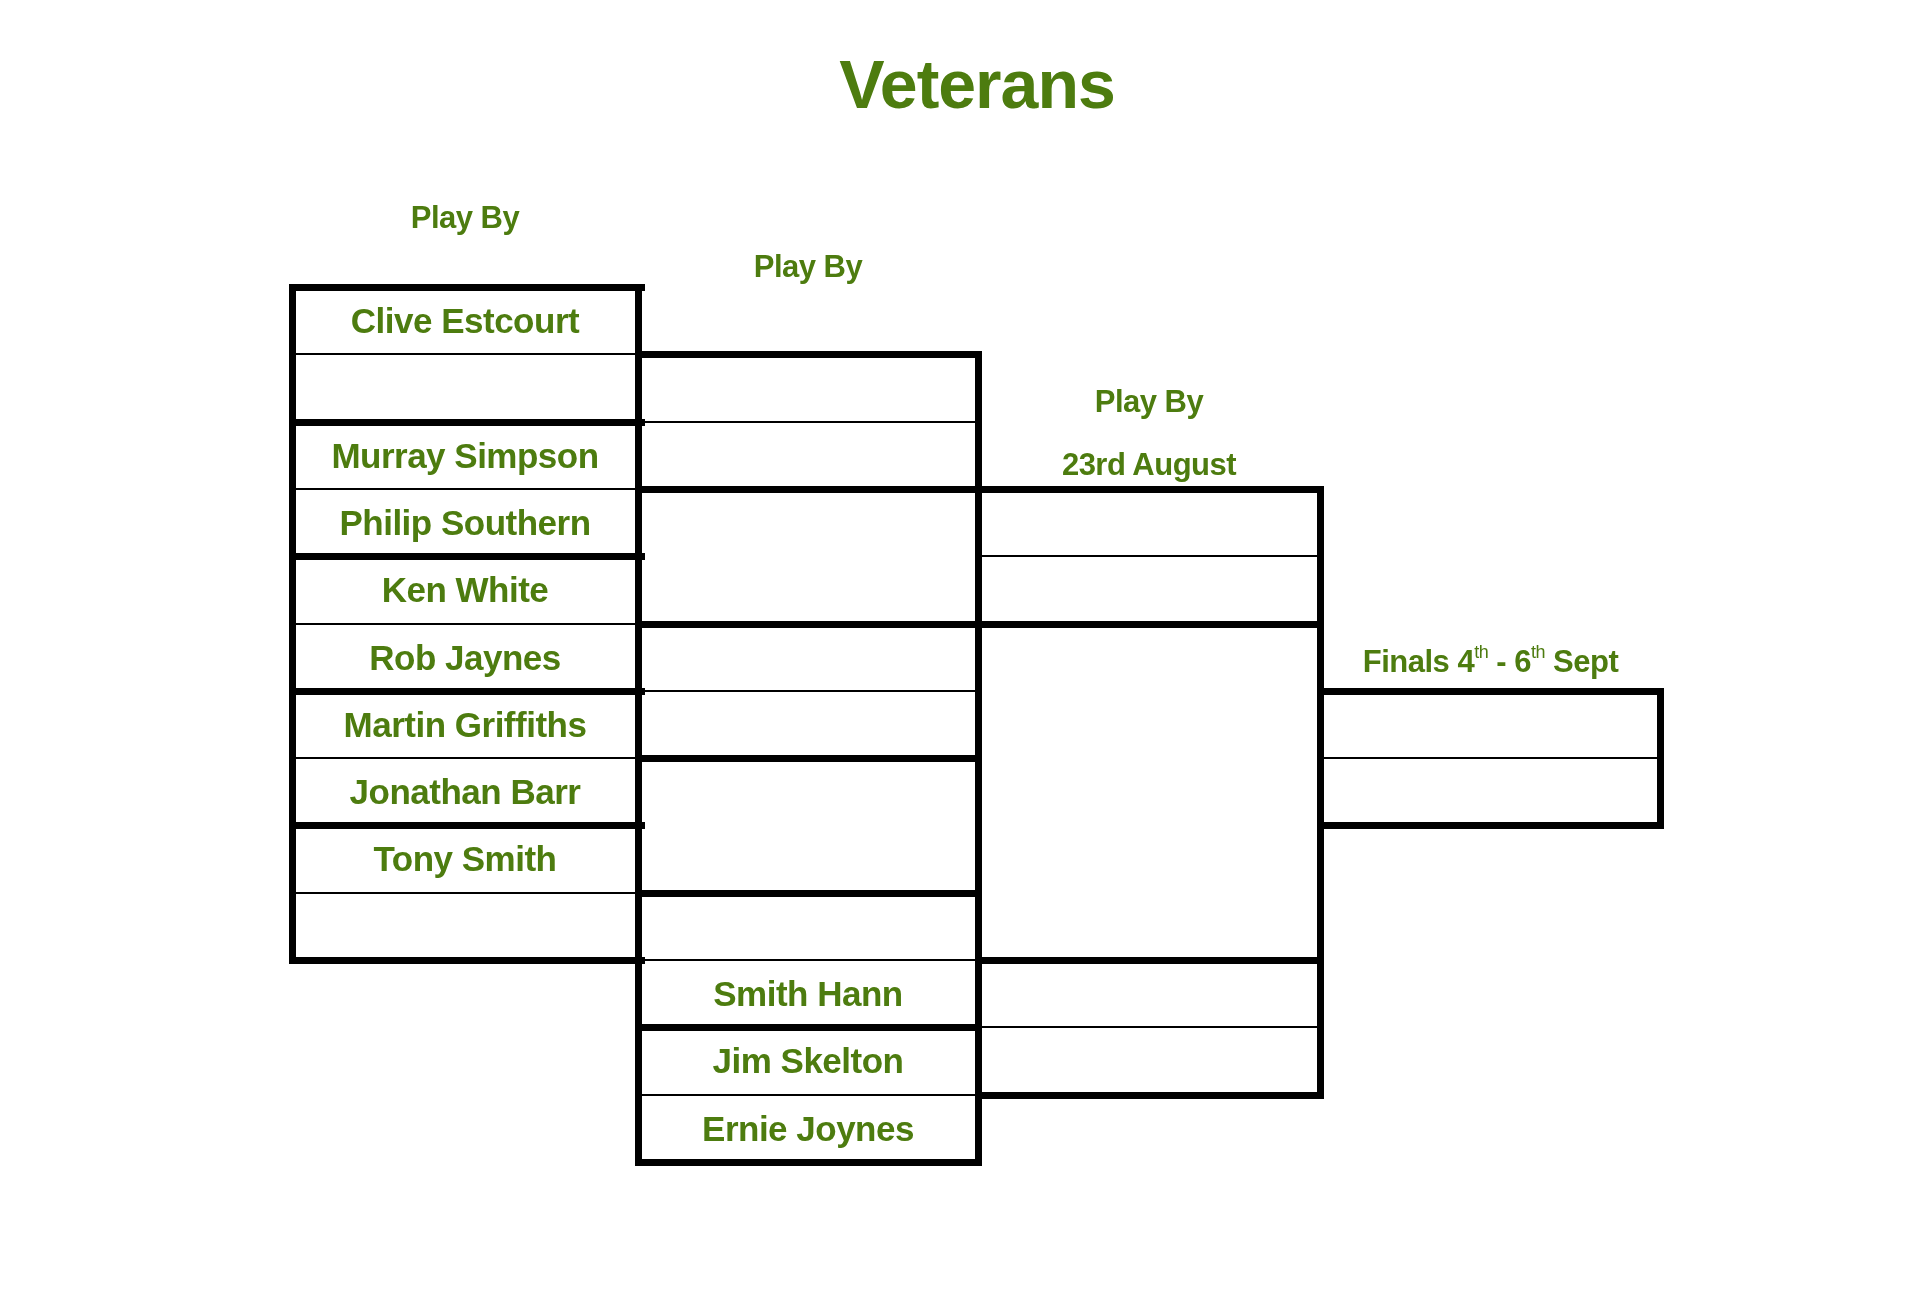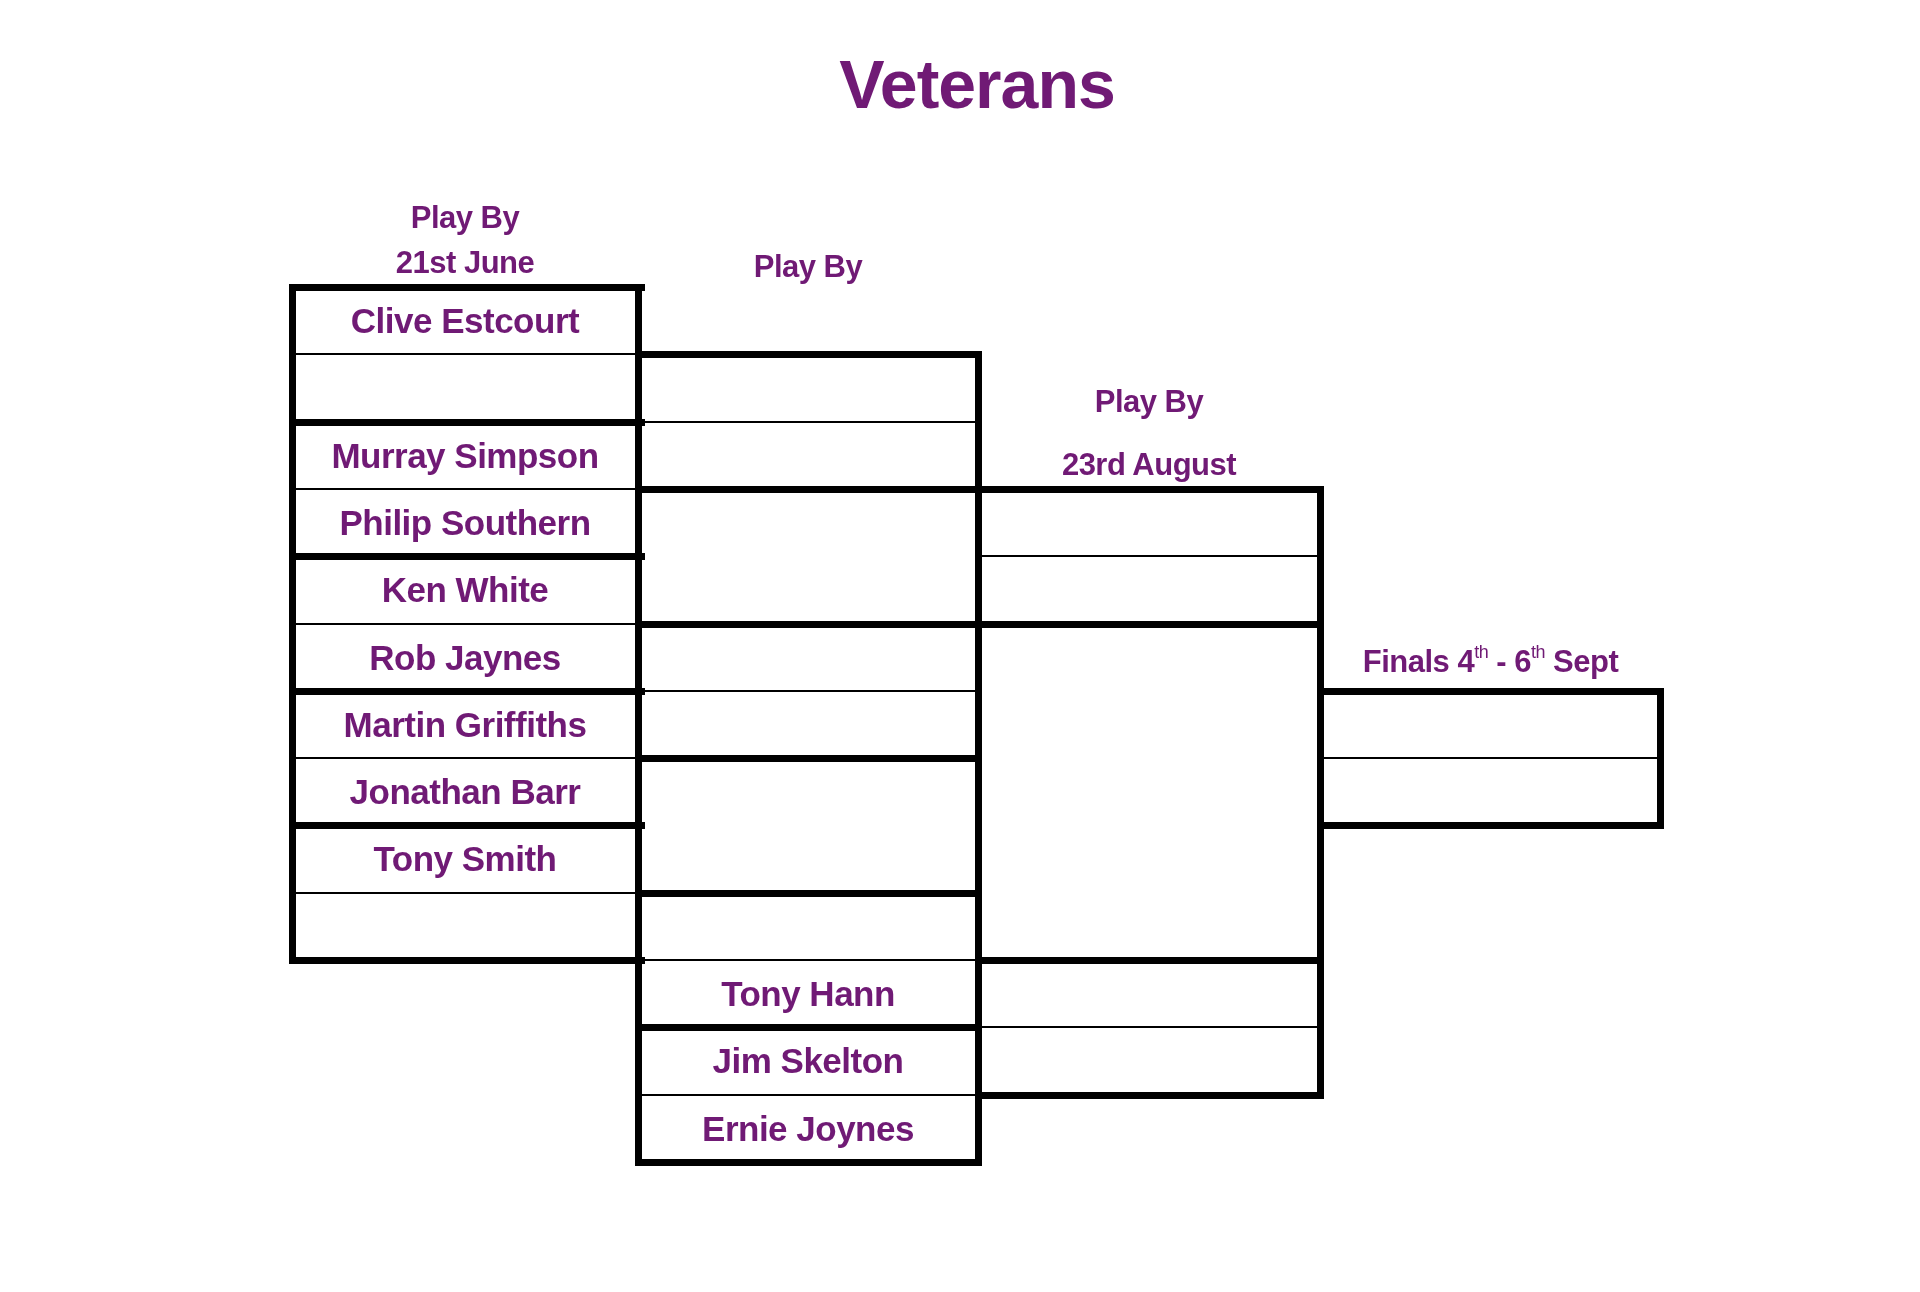--- a/index.html
+++ b/index.html
@@ -8,21 +8,21 @@
     padding: 0;
     background: #ffffff;
     overflow: hidden;
   }
   .canvas {
     position: relative;
     width: 1920px;
     height: 1292px;
     background: #ffffff;
     font-family: "Liberation Sans", sans-serif;
-    color: #701a75;
+    color: #4d7c0f;
   }
   .title {
     position: absolute;
     left: 577px;
     top: 44px;
     width: 800px;
     height: 80px;
     display: flex;
     align-items: center;
     justify-content: center;
@@ -66,39 +66,38 @@
   }
 </style>
 </head>
 <body>
 
 <div class="canvas">
 
   <div class="title">Veterans</div>
 
   <div class="hdr" style="left:292px;top:196px;width:346px;height:44px">Play By</div>
-  <div class="hdr" style="left:292px;top:241px;width:346px;height:44px">21st June</div>
 
   <div class="hdr" style="left:638px;top:245px;width:340px;height:44px">Play By</div>
 
   <div class="hdr" style="left:978px;top:380px;width:342px;height:44px">Play By</div>
   <div class="hdr" style="left:978px;top:443px;width:342px;height:44px">23rd August</div>
 
   <div class="hdr" style="left:1317px;top:639px;width:347px;height:46px"><span>Finals 4</span><span class="sup">th</span><span> - 6</span><span class="sup">th</span><span> Sept</span></div>
 
   <div class="name" style="left:292px;top:287px;width:346px;height:67px">Clive Estcourt</div>
   <div class="name" style="left:292px;top:422px;width:346px;height:67px">Murray Simpson</div>
   <div class="name" style="left:292px;top:489px;width:346px;height:67px">Philip Southern</div>
   <div class="name" style="left:292px;top:556px;width:346px;height:68px">Ken White</div>
   <div class="name" style="left:292px;top:624px;width:346px;height:67px">Rob Jaynes</div>
   <div class="name" style="left:292px;top:691px;width:346px;height:67px">Martin Griffiths</div>
   <div class="name" style="left:292px;top:758px;width:346px;height:67px">Jonathan Barr</div>
   <div class="name" style="left:292px;top:825px;width:346px;height:68px">Tony Smith</div>
 
-  <div class="name" style="left:638px;top:960px;width:340px;height:67px">Tony Hann</div>
+  <div class="name" style="left:638px;top:960px;width:340px;height:67px">Smith Hann</div>
   <div class="name" style="left:638px;top:1027px;width:340px;height:68px">Jim Skelton</div>
   <div class="name" style="left:638px;top:1095px;width:340px;height:67px">Ernie Joynes</div>
 
   <div class="slot" style="left:638px;top:354px;width:340px;height:68px"></div>
   <div class="slot" style="left:638px;top:422px;width:340px;height:67px"></div>
   <div class="slot" style="left:638px;top:489px;width:340px;height:135px"></div>
   <div class="slot" style="left:638px;top:624px;width:340px;height:67px"></div>
   <div class="slot" style="left:638px;top:691px;width:340px;height:67px"></div>
   <div class="slot" style="left:638px;top:893px;width:340px;height:67px"></div>
   <div class="slot" style="left:978px;top:489px;width:342px;height:67px"></div>

